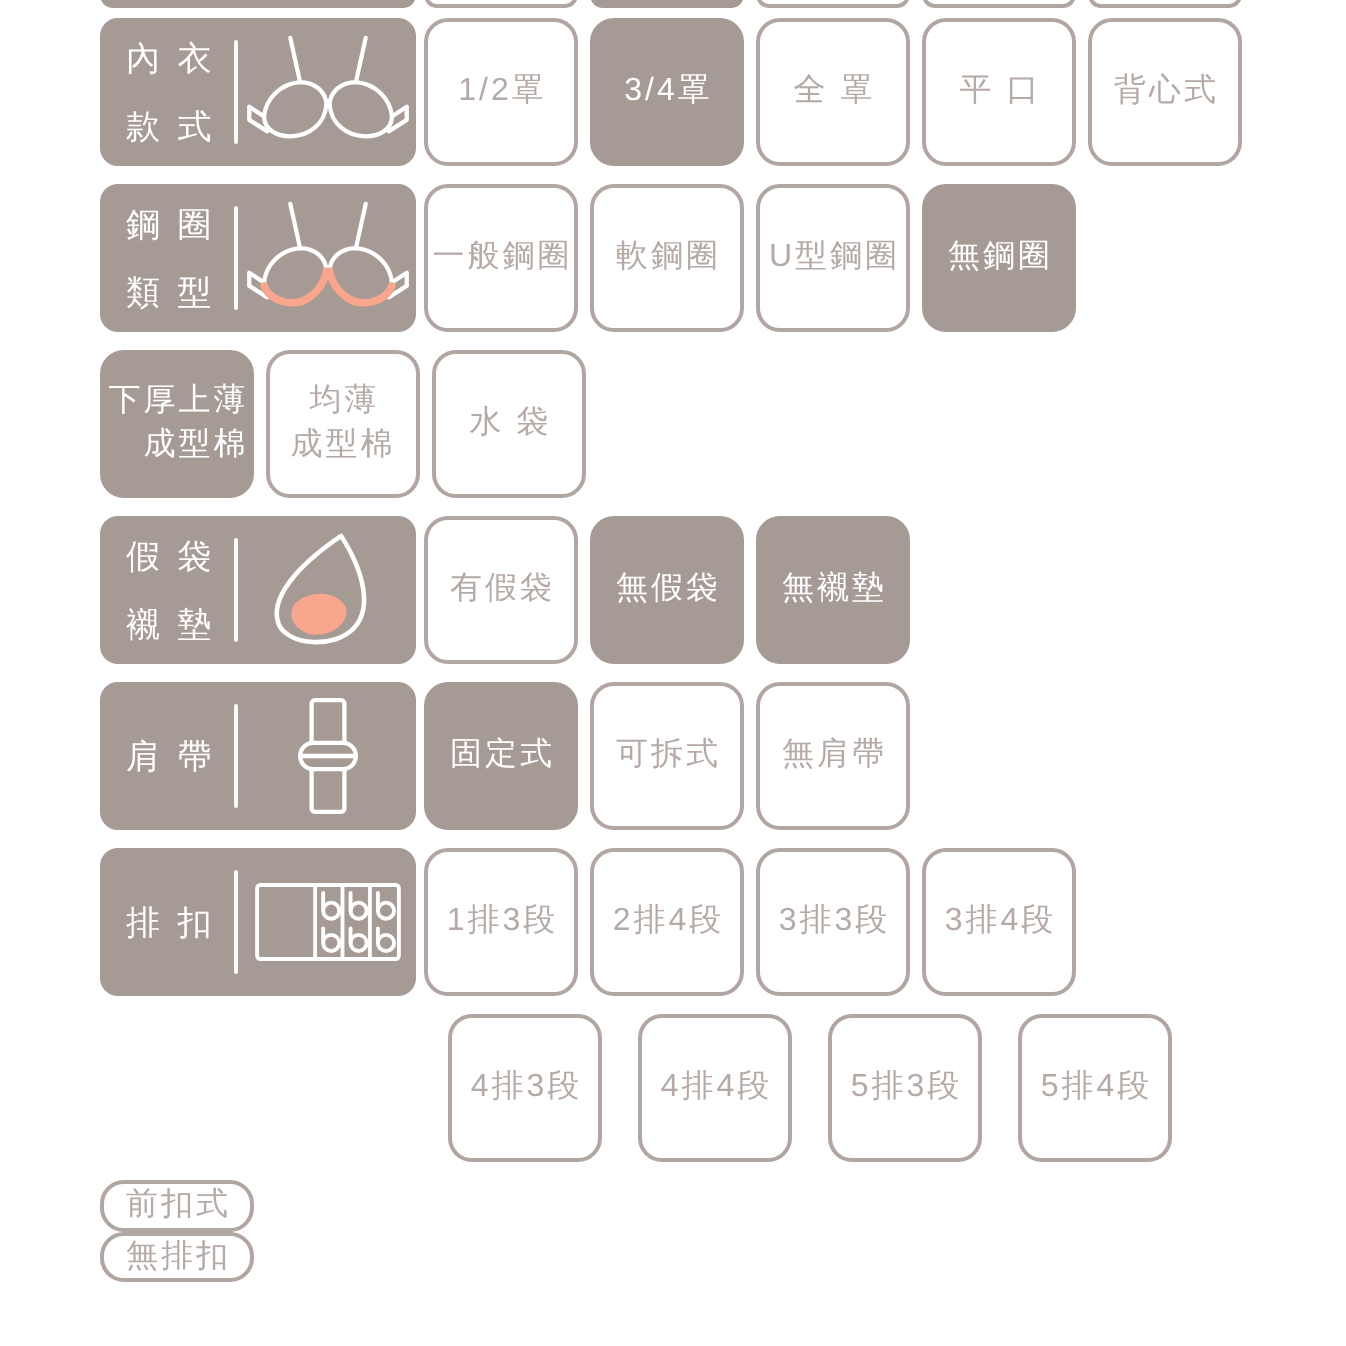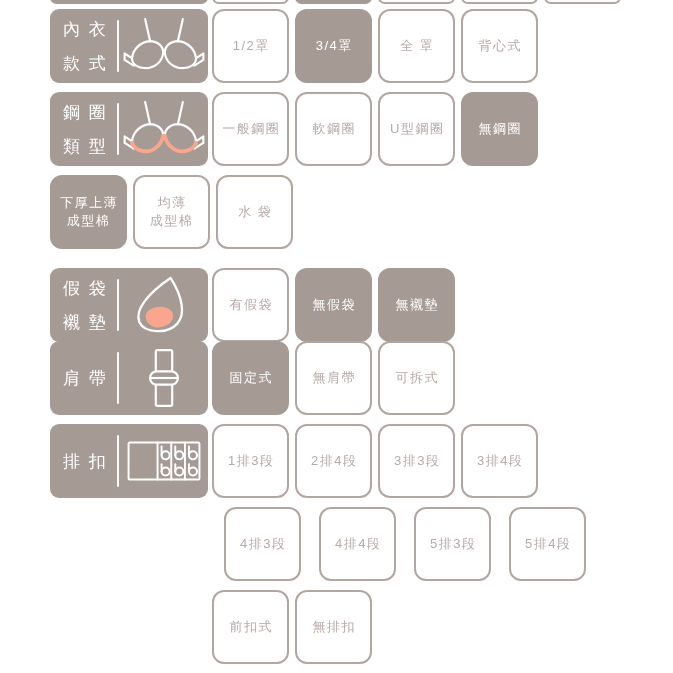--- a/index.html
+++ b/index.html
@@ -30,28 +30,29 @@
     width: 2px; height: 52px; background: rgba(255,255,255,.95);
     margin: 0 4px 0 9px; border-radius: 1px; flex: 0 0 auto;
   }
   .icon-wrap { flex: 1 1 auto; display: flex; align-items: center; justify-content: center; }
   .spacer { width: 162px; flex: 0 0 auto; }
   .btn {
     width: 77px; margin-right: 6px; flex: 0 0 auto;
     border-radius: 12px; background: #fff;
     border: 2px solid var(--button-border, #b2a6a2);
     color: var(--muted-text, #b5aaa6);
-    font-size: 13px; letter-spacing: 1.5px; text-indent: 1.5px;
+    font-size: 16px; letter-spacing: 1.5px; text-indent: 1.5px;
     display: flex; align-items: center; justify-content: center;
     text-align: center; white-space: pre-line; line-height: 1.35; cursor: pointer;
   }
   .btn.sel {
     background: var(--mauve, #a69a95);
     border-color: var(--mauve, #a69a95);
     color: var(--selected-text, #fff);
+    text-align: right;
   }
   svg { display: block; }
 </style>
 </head>
 <body>
 
 <div id="board">
     <div class="cutoff sel" style="left: 50px; width: 158px;"></div>
     <div class="cutoff box" style="left: 212px; width: 77px;"></div>
     <div class="cutoff sel" style="left: 295px; width: 77px;"></div>
@@ -69,20 +70,21 @@
     <path d="M33,30 C21,31 12,40 11,51 C11,59 19,63 27,63 C39,63 48,55 49,44 C49,36 42,30 33,30 Z"></path>
     <path d="M67,30 C79,31 88,40 89,51 C89,59 81,63 73,63 C61,63 52,55 51,44 C51,36 58,30 67,30 Z"></path>
     <path d="M11,51 L2,45 L2,53 L13,60"></path>
             <path d="M89,51 L98,45 L98,53 L87,60"></path>
   </svg>
         </div>
       </div>
       <div class="btn">1/2罩</div>
       <div class="btn sel">3/4罩</div>
       <div class="btn">全 罩</div>
+      <div class="btn">平 口</div>
       <div class="btn">背心式</div>
     </div>
     <div class="line" style="left: 50px; top: 92px;">
       <div class="label">
         <div class="label-text"><div>鋼 圈</div><div>類 型</div></div>
         <div class="divider"></div>
         <div class="icon-wrap">
           <svg width="82" height="62" viewBox="0 0 100 72" fill="none" stroke="#ffffff" stroke-width="2.6" stroke-linecap="round" stroke-linejoin="round">
     <path d="M27,3 L33,30"></path>
             <path d="M73,3 L67,30"></path>
@@ -100,21 +102,21 @@
       <div class="btn">U型鋼圈</div>
       <div class="btn sel">無鋼圈</div>
     </div>
     <div class="line" style="left: 50px; top: 175px;">
       <div class="btn sel">下厚上薄
 成型棉</div>
       <div class="btn">均薄
 成型棉</div>
       <div class="btn">水 袋</div>
     </div>
-    <div class="line" style="left: 50px; top: 268px;">
+    <div class="line" style="left: 50px; top: 258px;">
       <div class="label">
         <div class="label-text"><div>假 袋</div><div>襯 墊</div></div>
         <div class="divider"></div>
         <div class="icon-wrap">
           <svg width="82" height="62" viewBox="0 0 100 72" fill="none" stroke-linejoin="round">
     <path d="M58,3 C30,22 14,42 20,57 C26,70 54,72 66,59 C77,47 72,25 58,3 Z" stroke="#ffffff" stroke-width="2.8"></path>
     <path d="M30,44 C40,35 57,37 61,47 C63,57 51,65 39,63 C28,60 25,50 30,44 Z" fill="#f9a68f" stroke="none"></path>
   </svg>
         </div>
       </div>
@@ -128,22 +130,22 @@
         <div class="divider"></div>
         <div class="icon-wrap">
           <svg width="82" height="64" viewBox="0 0 100 72" fill="none" stroke="#ffffff" stroke-width="2.6" stroke-linejoin="round">
     <rect x="40" y="2" width="20" height="68" rx="2"></rect>
     <rect x="33" y="28" width="34" height="16" rx="8" fill="#a69a95"></rect>
     <path d="M33,36 L67,36"></path>
   </svg>
         </div>
       </div>
       <div class="btn sel">固定式</div>
+      <div class="btn">可拆式</div>
       <div class="btn">無肩帶</div>
-      <div class="btn">可拆式</div>
     </div>
     <div class="line" style="left: 50px; top: 424px;">
       <div class="label">
         <div class="label-text"><div>排 扣</div></div>
         <div class="divider"></div>
         <div class="icon-wrap">
           <svg width="82" height="58" viewBox="0 0 100 72" fill="none" stroke="#ffffff" stroke-width="2.4" stroke-linecap="round">
     <rect x="6" y="13" width="88" height="46" rx="2"></rect>
     <path d="M42,13 L42,59"></path>
             <path d="M59,13 L59,59"></path>
@@ -168,18 +170,18 @@
       <div class="btn">3排3段</div>
       <div class="btn">3排4段</div>
     </div>
     <div class="line" style="left: 50px; top: 507px; gap: 12px;">
       <div class="spacer"></div>
       <div class="btn">4排3段</div>
       <div class="btn">4排4段</div>
       <div class="btn">5排3段</div>
       <div class="btn">5排4段</div>
     </div>
-    <div class="line" style="left: 50px; top: 590px;">
+    <div class="line" style="left: 50px; top: 590px; flex-direction: column;">
       <div class="spacer"></div>
       <div class="btn">前扣式</div>
       <div class="btn">無排扣</div>
     </div>
   </div>
 
 </body></html>

